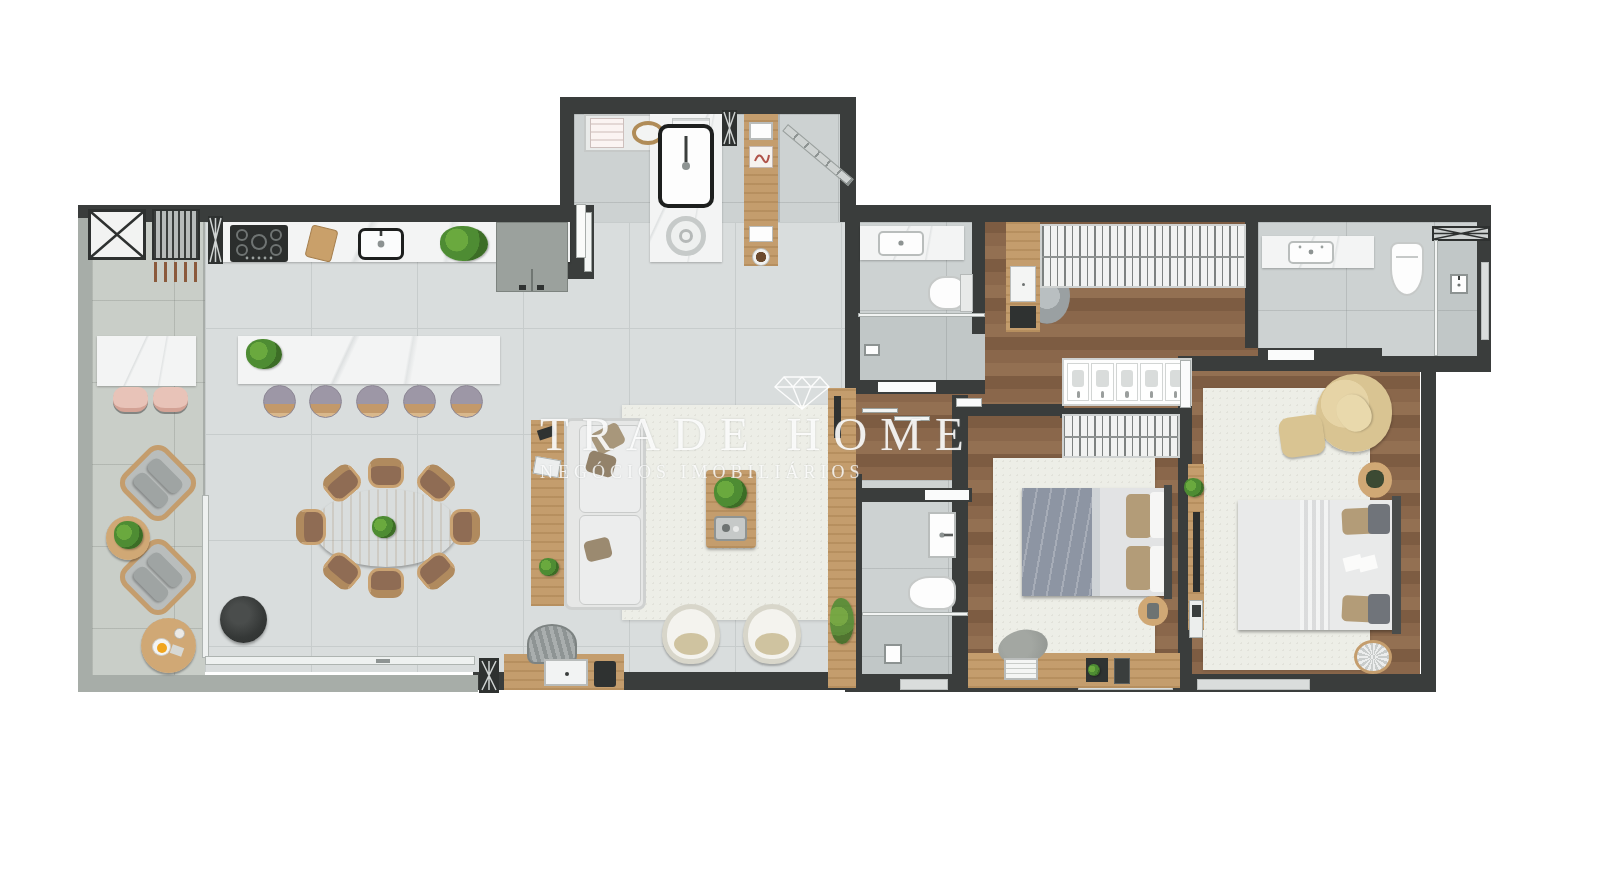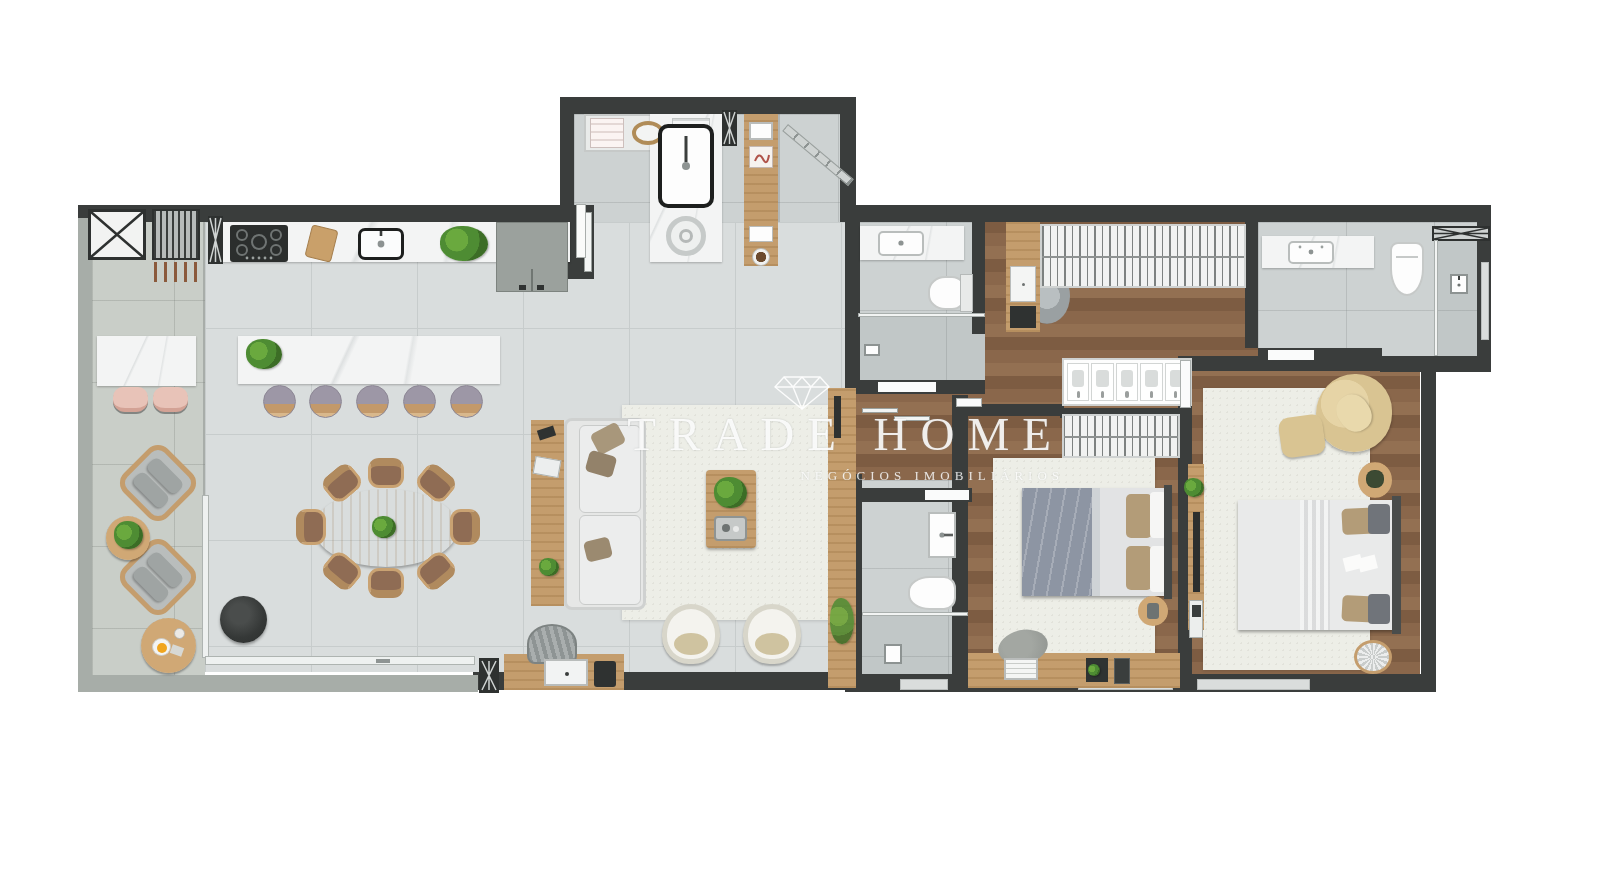--- a/index.html
+++ b/index.html
@@ -49,24 +49,24 @@
          background:linear-gradient(180deg,var(--stool) 0 58%,#c3996a 58% 88%,#d9b88c 88% 100%);}
   .pinkchair{width:35px;height:25px;border-radius:10px 10px 12px 12px;background:var(--pink);
              border-bottom:4px solid #d3a295;z-index:8;box-shadow:0 2px 0 rgba(60,60,60,.5);}
   .lounge{width:62px;height:62px;border-radius:14px;border:5px solid #c49d6d;z-index:8;
           background:#b9bdbc;transform:rotate(45deg);}
   .lounge span{position:absolute;left:6px;right:6px;height:16px;border-radius:6px;background:#9fa4a3;
           box-shadow:0 2px 2px rgba(0,0,0,.25);}
   .cell{flex:1;background:#fff;border:1px solid #d2d5d4;position:relative;}
   .cell span{position:absolute;left:20%;top:18%;width:60%;height:46%;background:#d9dcdb;border-radius:3px;}
   .cell i{position:absolute;left:42%;bottom:6%;width:16%;height:18%;background:#9b9f9e;border-radius:2px;}
-  .wm{z-index:60;color:rgba(255,255,255,.88);text-align:right;
+  .wm{z-index:60;color:rgba(255,255,255,.88);text-align:left;
       text-shadow:0 0 2px rgba(130,136,136,.38);font-family:"Liberation Serif",serif;}
   .wm .brand{font-size:47px;letter-spacing:13px;line-height:1.05;}
-  .wm .tagline{font-size:13px;letter-spacing:5px;margin-top:9px;opacity:.92;}
+  .wm .tagline{font-size:18px;letter-spacing:5px;margin-top:3px;opacity:.92;}
   svg{display:block;}
 </style>
 </head>
 <body>
 
 <div id="stage">
 
   <div class="ab floor tile-balcony" style="left:92px;top:218px;width:113px;height:457px;"></div>
   <div class="ab floor tile" style="left:205px;top:222px;width:650px;height:450px;"></div>
   <div class="ab floor tile-bath" style="left:574px;top:114px;width:266px;height:108px;"></div>

